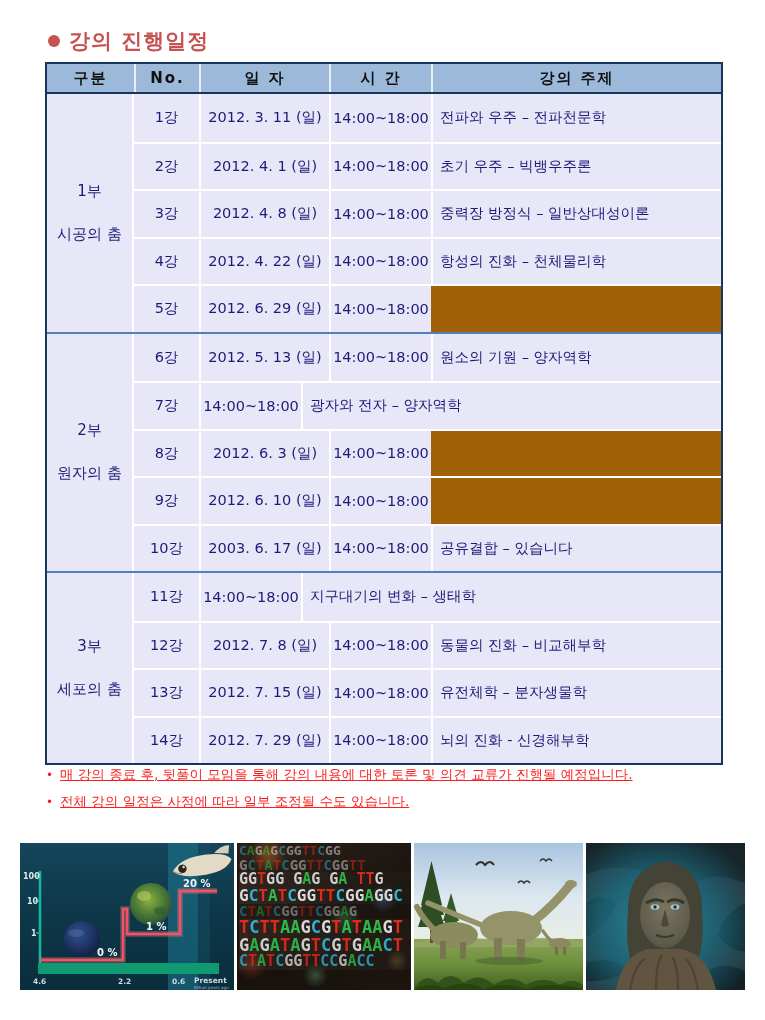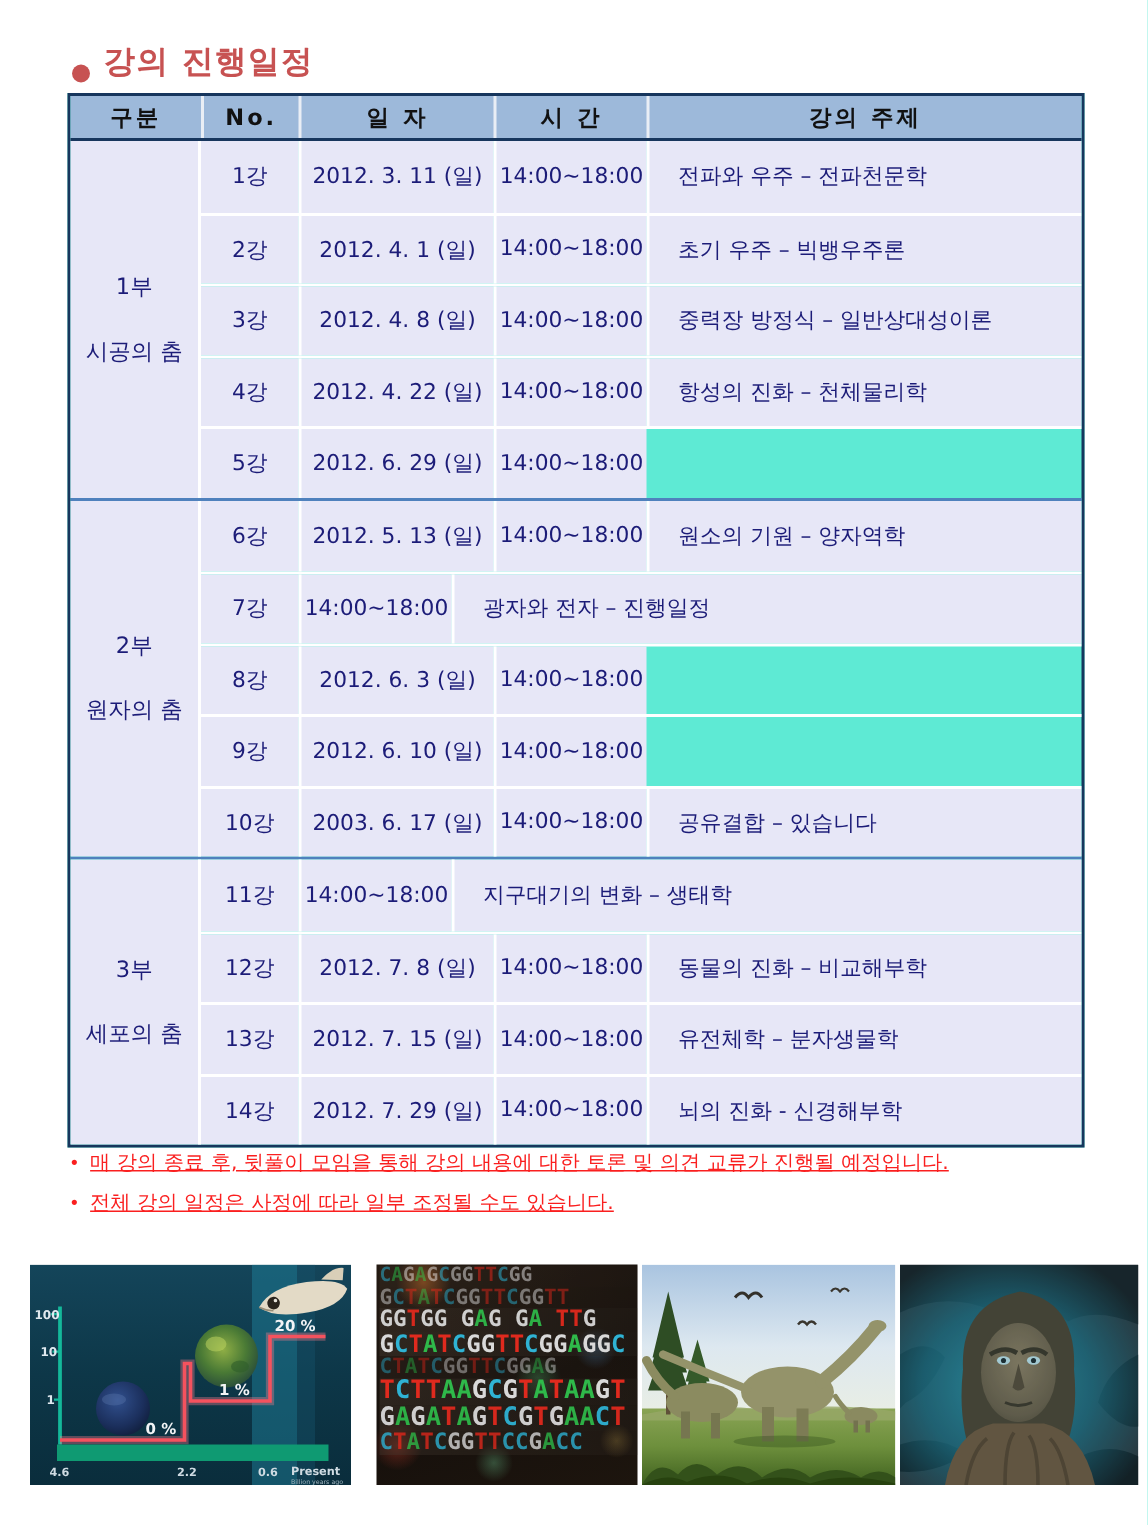--- a/index.html
+++ b/index.html
@@ -3,28 +3,28 @@
 <meta charset="utf-8">
 <style>
   * { margin:0; padding:0; box-sizing:border-box; }
   body { background:#ffffff; }
   .page {
     position:relative; width:765px; height:1020px; background:#ffffff;
     font-family:"DejaVu Sans","Liberation Sans",sans-serif; overflow:hidden;
   }
 
   
-  .title-row { position:absolute; left:48px; top:27px; display:flex; align-items:flex-end; gap:9px; }
+  .title-row { position:absolute; left:48px; top:27px; display:flex; align-items:center; gap:9px; }
   .title-bullet { width:12px; height:12px; border-radius:50%; background:#c75252; }
   .title-text { font-size:21px; font-weight:bold; color:#c75252; letter-spacing:1px; }
 
   
   .schedule {
     position:absolute; left:45px; top:62px; width:678px;
-    border:2px solid #17365d; background:#5eead4;
+    border:2px solid #17365d; background:#a16207;
   }
   .thead { display:flex; height:30px; background:#9db9da; border-bottom:2px solid #17365d; }
   .hcell {
     display:flex; align-items:center; justify-content:center;
     font-size:15px; font-weight:bold; color:#111; letter-spacing:2px;
   }
   .hcell + .hcell { border-left:2px solid #e9eef5; }
   .c0 { width:87px; } .c1 { width:65px; } .c2 { width:130px; } .c3 { width:102px; } .c4 { width:290px; }
   .hcell.c4 { flex:1; }
 
@@ -36,34 +36,34 @@
     font-size:15px; color:#1c1c78; font-weight:500;
   }
   .rows { flex:1; display:flex; flex-direction:column; }
   .row { display:flex; height:47.5px; }
   .row + .row { border-top:2px solid #ffffff; }
   .cell {
     display:flex; align-items:center; justify-content:center;
     font-size:14.5px; color:#1c1c78; background:#e7e7f7;
   }
   .cell + .cell { border-left:2px solid #ffffff; }
-  .cell.c4 { flex:1; justify-content:flex-start; padding-left:19px; }
+  .cell.c4 { flex:1; justify-content:flex-start; padding-left:7px; }
 
   
   .notes { position:absolute; left:46px; top:766px; }
   .note { display:flex; align-items:baseline; gap:7px; margin-bottom:9px; }
   .nbullet { color:#fa1f1f; font-size:12px; }
   .ntext { color:#fa1f1f; font-size:13.5px; text-decoration:underline; }
 
   
   .strip { position:absolute; left:20px; top:843px; height:147px; display:flex; gap:3px; }
   .imgbox { position:relative; height:147px; overflow:hidden; }
   .imgbox svg { display:block; }
   .box-chart { width:214px; }
-  .box-dna   { width:174px; background:linear-gradient(160deg,#241a12 0%,#16100c 55%,#1d150e 100%);margin-left:14px; }
+  .box-dna   { width:174px; background:linear-gradient(160deg,#241a12 0%,#16100c 55%,#1d150e 100%); }
   .box-dino  { width:169px; }
   .box-human { width:159px; }
 
   
   .dna-bokeh {
     position:absolute; inset:0;
     background:
       radial-gradient(26px 26px at 18% 8%,  rgba(230,120,40,.55), transparent 70%),
       radial-gradient(22px 22px at 62% 52%, rgba(80,200,120,.35), transparent 70%),
       radial-gradient(20px 20px at 84% 38%, rgba(90,170,240,.35), transparent 70%),
@@ -142,21 +142,21 @@
           <div class="rows">
             <div class="row">
               <div class="cell c1">6강</div>
               <div class="cell c2">2012. 5. 13 (일)</div>
               <div class="cell c3">14:00~18:00</div>
               <div class="cell c4">원소의 기원 – 양자역학</div>
             </div>
             <div class="row">
               <div class="cell c1">7강</div>
               <div class="cell c3">14:00~18:00</div>
-              <div class="cell c4">광자와 전자 – 진행일정</div>
+              <div class="cell c4">광자와 전자 – 양자역학</div>
             </div>
             <div class="row">
               <div class="cell c1">8강</div>
               <div class="cell c2">2012. 6. 3 (일)</div>
               <div class="cell c3">14:00~18:00</div>
             </div>
             <div class="row">
               <div class="cell c1">9강</div>
               <div class="cell c2">2012. 6. 10 (일)</div>
               <div class="cell c3">14:00~18:00</div>

